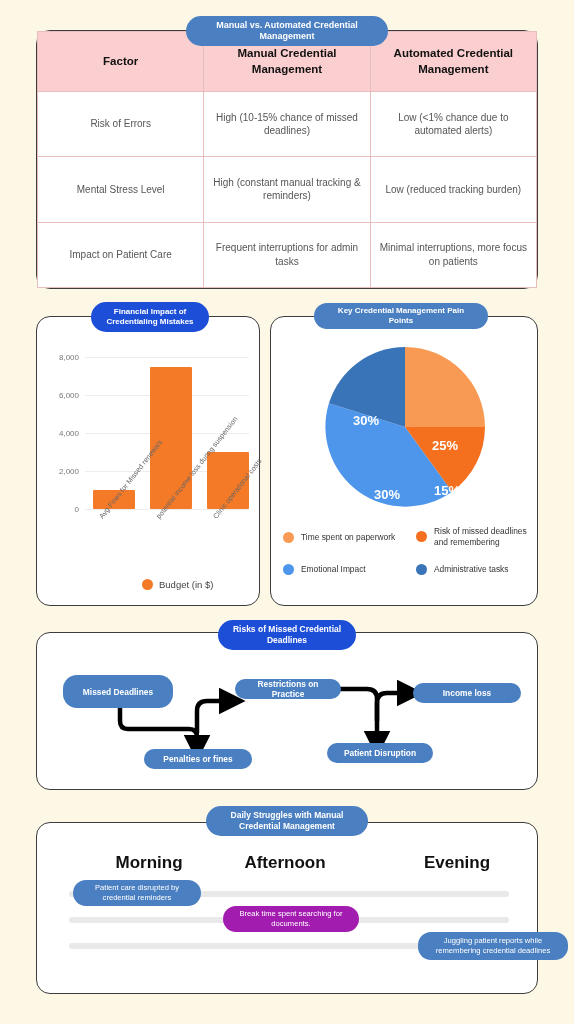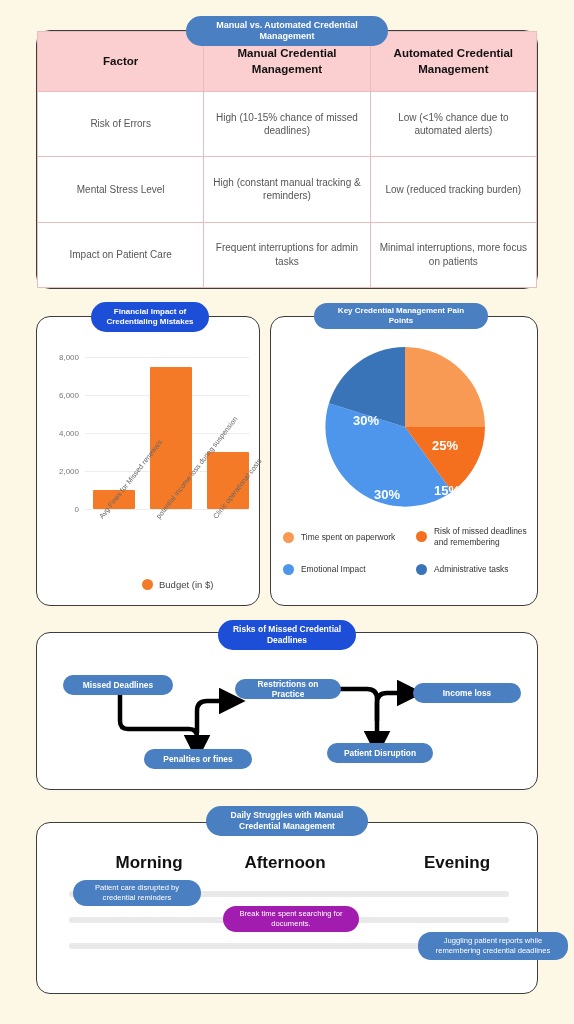--- a/index.html
+++ b/index.html
@@ -288,21 +288,21 @@
       </defs>
 
       <path d="M83 62 L83 88 Q83 96 91 96 L152 96 Q160 96 160 104 L160 116" stroke="#000" stroke-width="4.5" fill="none" marker-end="url(#ah)"></path>
 
       <path d="M160 100 L160 78 Q160 68 170 68 L196 68" stroke="#000" stroke-width="4.5" fill="none" marker-end="url(#ah)"></path>
 
       <path d="M302 56 L330 56 Q340 56 340 66 L340 112" stroke="#000" stroke-width="4.5" fill="none" marker-end="url(#ah)"></path>
       <path d="M340 88 L340 70 Q340 60 350 60 L374 60" stroke="#000" stroke-width="4.5" fill="none" marker-end="url(#ah)"></path>
     </svg>
 
-    <div class="node" style="left:26px; top:42px; width:110px; height:20px;">Missed Deadlines</div>
+    <div class="node" style="left:26px; top:42px; width:110px; height:33px;">Missed Deadlines</div>
     <div class="node" style="left:198px; top:46px; width:106px; height:20px;">Restrictions on Practice</div>
     <div class="node" style="left:376px; top:50px; width:108px; height:20px;">Income loss</div>
     <div class="node" style="left:107px; top:116px; width:108px; height:20px;">Penalties or fines</div>
     <div class="node" style="left:290px; top:110px; width:106px; height:20px;">Patient Disruption</div>
   </div>
 
   <div class="badge blue" style="left:206px; top:806px; width:162px; height:30px; font-size:8.5px;">Daily Struggles with Manual Credential Management</div>
 
   <div class="card" id="sec-time">
 

